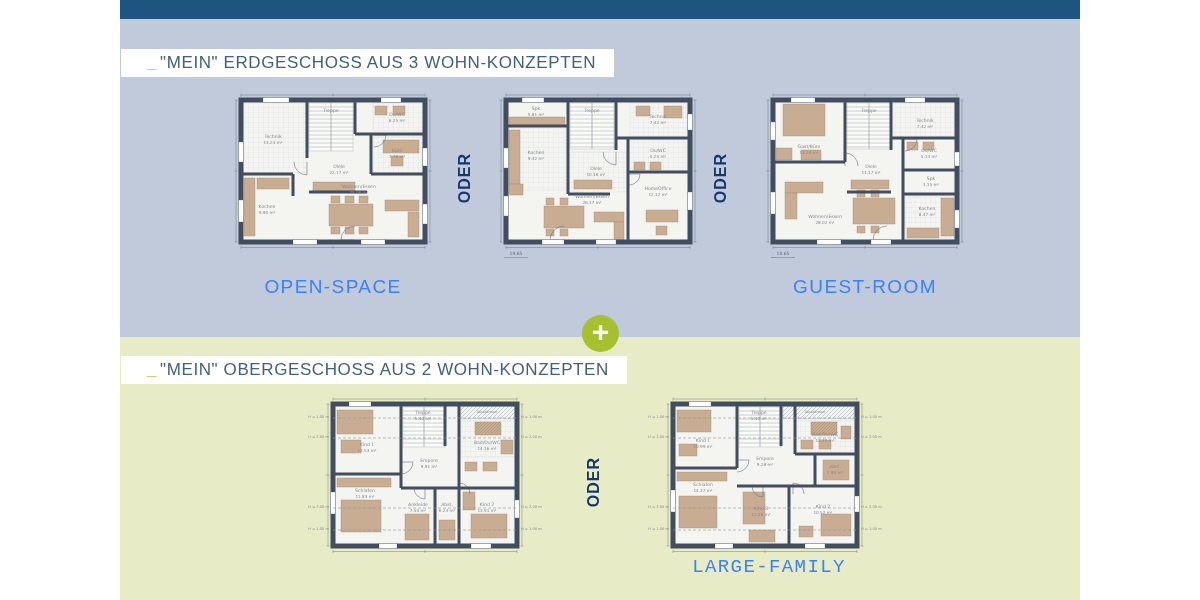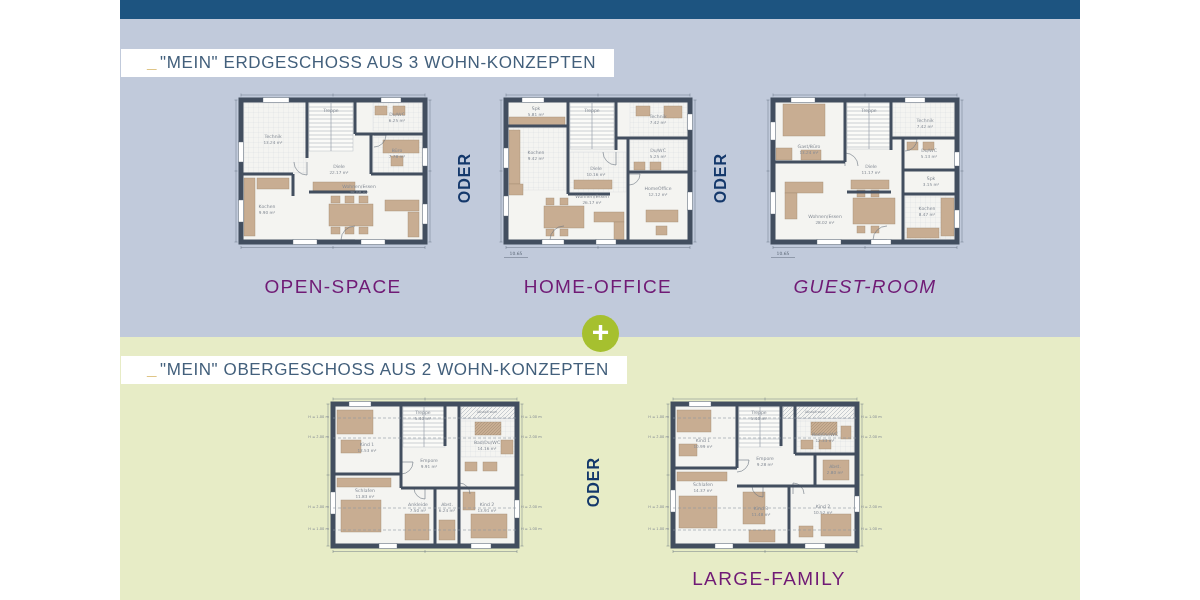--- a/index.html
+++ b/index.html
@@ -14,21 +14,21 @@
   .section-og{top:337px;height:263px;background:#e7ecc6;}
   .heading{position:absolute;left:121px;background:#ffffff;height:28px;display:flex;
         align-items:center;padding:0 18px 0 26px;font-size:17px;letter-spacing:.6px;
         color:#43607c;white-space:nowrap;}
   .heading .prefix{color:#d0a84c;font-weight:bold;margin-right:3px;}
   .heading-1{top:49px;}
   .heading-2{top:356px;}
   .plan-card{position:absolute;}
   .plan-card svg{display:block;}
   .caption{position:absolute;text-align:center;font-size:19px;letter-spacing:1.4px;
-        color:#701a75;font-weight:400;}
+        color:#3b82f6;font-weight:400;}
   .oder{position:absolute;width:70px;height:20px;text-align:center;font-size:16px;
         font-weight:bold;letter-spacing:1px;color:#14386b;transform:rotate(-90deg);}
   .plus-badge{position:absolute;left:582px;top:315px;width:37px;height:37px;border-radius:50%;
         background:#a6c02f;color:#ffffff;font-size:30px;font-weight:bold;text-align:center;
         line-height:34px;}
 </style>
 </head>
 <body>
 
 <div class="page">
@@ -339,22 +339,21 @@
         <text x="162" y="118" font-size="4.6" fill="#838a94" text-anchor="middle" font-family="&quot;DejaVu Sans&quot;,sans-serif">Kochen</text>
         <text x="162" y="123.5" font-size="4.2" fill="#838a94" text-anchor="middle" font-family="&quot;DejaVu Sans&quot;,sans-serif">8.47 m²</text>
         <text x="60" y="126" font-size="4.6" fill="#838a94" text-anchor="middle" font-family="&quot;DejaVu Sans&quot;,sans-serif">Wohnen/Essen</text>
         <text x="60" y="131.5" font-size="4.2" fill="#838a94" text-anchor="middle" font-family="&quot;DejaVu Sans&quot;,sans-serif">28.02 m²</text>
         <text x="18" y="163" font-size="4.5" fill="#5f6b7a" text-anchor="middle" font-family="&quot;DejaVu Sans&quot;,sans-serif">10.65</text>
         <line x1="6" y1="165.5" x2="30" y2="165.5" stroke="#5f6b7a" stroke-width="0.5"></line>
       </svg>
   </div>
 
   <div class="caption" style="left:233px;top:276px;width:200px;">OPEN-SPACE</div>
-  <div class="caption" style="left:498px;top:276px;width:200px;">HOME-OFFICE</div>
-  <div class="caption" style="left:765px;top:276px;width:200px;font-style:italic;">GUEST-ROOM</div>
+  <div class="caption" style="left:765px;top:276px;width:200px;">GUEST-ROOM</div>
 
   <div class="plus-badge">+</div>
 
   <div class="heading heading-2">
     <span class="prefix">_</span>
     <span>"MEIN" OBERGESCHOSS AUS 2 WOHN-KONZEPTEN</span>
   </div>
 
   <div class="plan-card" style="left:295px;top:396px;">
     <svg class="plan-svg" width="268" height="172" viewBox="0 0 268 172">
@@ -559,15 +558,15 @@
         <text x="226" y="22" font-size="3.6" fill="#838a94" text-anchor="start" font-family="&quot;DejaVu Sans&quot;,sans-serif">H = 1.00 m</text>
         <text x="34" y="42" font-size="3.6" fill="#838a94" text-anchor="end" font-family="&quot;DejaVu Sans&quot;,sans-serif">H = 2.00 m</text>
         <text x="226" y="42" font-size="3.6" fill="#838a94" text-anchor="start" font-family="&quot;DejaVu Sans&quot;,sans-serif">H = 2.00 m</text>
         <text x="34" y="112" font-size="3.6" fill="#838a94" text-anchor="end" font-family="&quot;DejaVu Sans&quot;,sans-serif">H = 2.00 m</text>
         <text x="226" y="112" font-size="3.6" fill="#838a94" text-anchor="start" font-family="&quot;DejaVu Sans&quot;,sans-serif">H = 2.00 m</text>
         <text x="34" y="134" font-size="3.6" fill="#838a94" text-anchor="end" font-family="&quot;DejaVu Sans&quot;,sans-serif">H = 1.00 m</text>
         <text x="226" y="134" font-size="3.6" fill="#838a94" text-anchor="start" font-family="&quot;DejaVu Sans&quot;,sans-serif">H = 1.00 m</text>
       </svg>
   </div>
 
-  <div class="caption" style="left:635px;top:568px;width:268px;">LARGE-FAMILY</div>
+  <div class="caption" style="left:635px;top:556px;width:268px;font-family:Liberation Mono, monospace;">LARGE-FAMILY</div>
 
 </div>
 
 </body></html>

